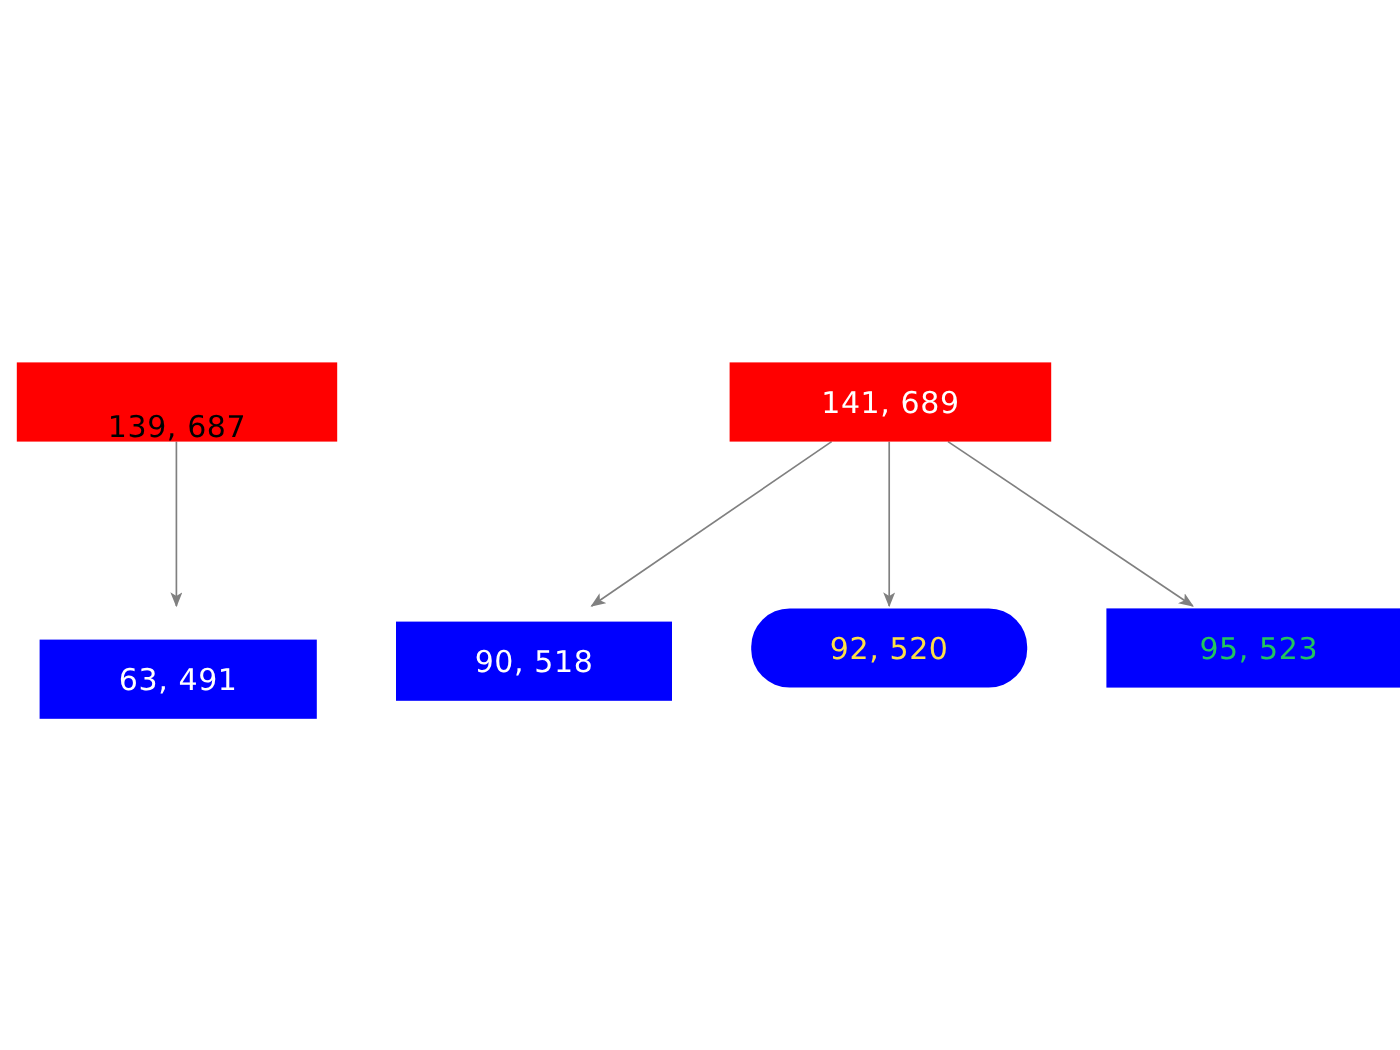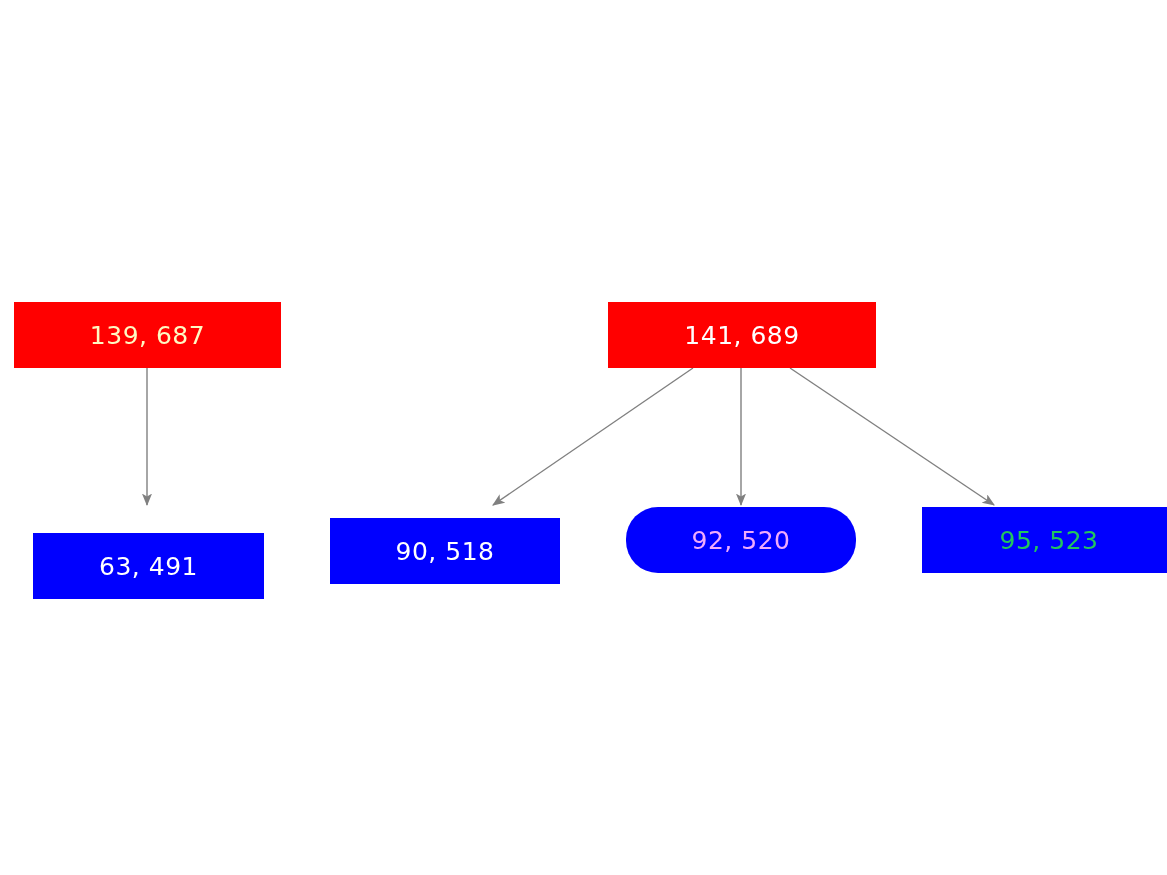--- a/index.html
+++ b/index.html
@@ -57,33 +57,33 @@
     </defs>
     <g id="edges">
         <line x1="147" y1="368" x2="147" y2="505" stroke="#808080" stroke-width="1.4" marker-end="url(#arrowhead)"></line>
         <line x1="693" y1="368" x2="493" y2="505" stroke="#808080" stroke-width="1.4" marker-end="url(#arrowhead)"></line>
         <line x1="741" y1="368" x2="741" y2="505" stroke="#808080" stroke-width="1.4" marker-end="url(#arrowhead)"></line>
         <line x1="790" y1="368" x2="994" y2="505" stroke="#808080" stroke-width="1.4" marker-end="url(#arrowhead)"></line>
       </g>
   </svg>
 
   <div id="nodes">
-      <div class="node" style="left: 14px; top: 302px; width: 267px; height: 66px; background: rgb(255, 0, 0); color: #fef9c3;">
+      <div class="node" style="left: 14px; top: 302px; width: 267px; height: 66px; background: rgb(255, 0, 0); color: #000000; align-items: flex-end;">
         <span class="node-label">139, 687</span>
       </div>
       <div class="node" style="left: 608px; top: 302px; width: 268px; height: 66px; background: rgb(255, 0, 0); color: rgb(255, 255, 255);">
         <span class="node-label">141, 689</span>
       </div>
       <div class="node" style="left: 33px; top: 507px; width: 231px; height: 66px; background: rgb(0, 0, 255); color: rgb(255, 255, 255); margin-top: 26px;">
         <span class="node-label">63, 491</span>
       </div>
       <div class="node" style="left: 330px; top: 507px; width: 230px; height: 66px; background: rgb(0, 0, 255); color: rgb(255, 255, 255); margin-top: 11px;">
         <span class="node-label">90, 518</span>
       </div>
-      <div class="node" style="left: 626px; top: 507px; width: 230px; height: 66px; background: rgb(0, 0, 255); color: #f0abfc; border-radius: 32px;">
+      <div class="node" style="left: 626px; top: 507px; width: 230px; height: 66px; background: rgb(0, 0, 255); color: #fde047; border-radius: 32px;">
         <span class="node-label">92, 520</span>
       </div>
       <div class="node" style="left: 922px; top: 507px; width: 254px; height: 66px; background: rgb(0, 0, 255); color: #22c55e;">
         <span class="node-label">95, 523</span>
       </div>
     </div>
 
 </div>
 
 </body></html>

